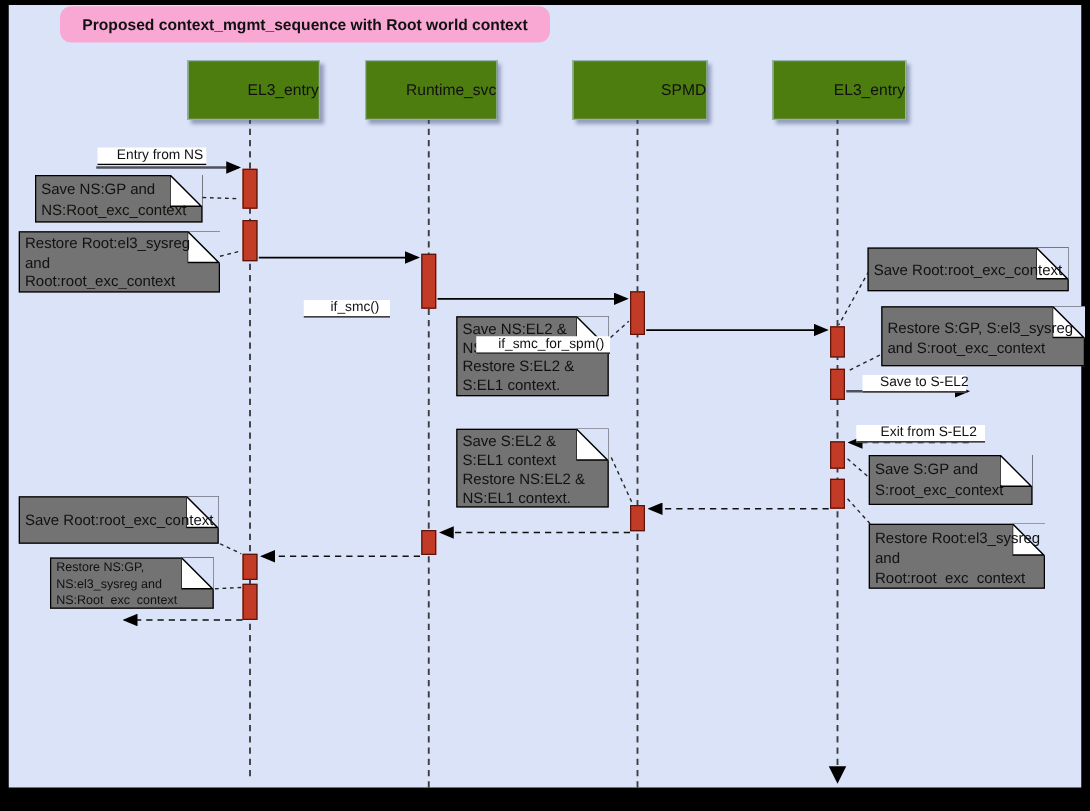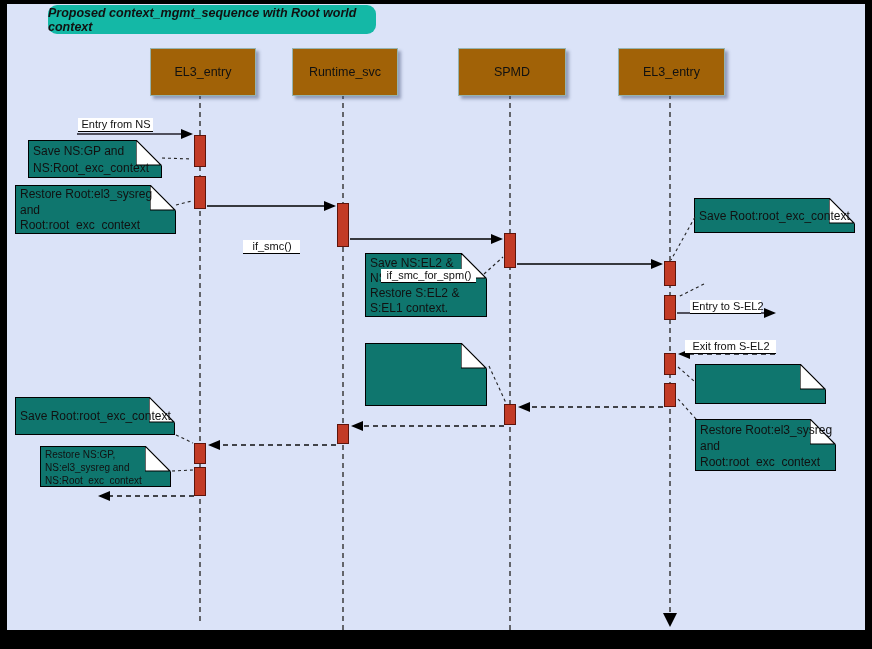--- a/index.html
+++ b/index.html
@@ -5,50 +5,49 @@
   html,body { margin:0; padding:0; background:#000; }
   .canvas {
     position:relative; width:872px; height:649px; background:#000;
     overflow:hidden; font-family:"Liberation Sans", sans-serif;
   }
   .diagram {
     position:absolute; left:7px; top:4px; width:858px; height:626px;
     background:#dbe3f8;
   }
   .title-banner {
-    position:absolute; left:48px; top:5px; width:328px; height:29px;
-    background:#14b8a6; border-radius:9px; display:flex; align-items:center;
+    position:absolute; left:48px; top:5px; width:392px; height:29px;
+    background:#f9a8d4; border-radius:9px; display:flex; align-items:center;
     justify-content:center; font-size:12.5px; font-weight:bold; color:#111;
     z-index:4;
-    font-style:italic;
   }
   .actor {
-    position:absolute; top:48px; height:46px; background:#a16207;
+    position:absolute; top:48px; height:46px; background:#4d7c0f;
     border:1px solid #95b3af; box-shadow:3px 3px 3px rgba(60,70,110,0.45);
-    display:flex; align-items:center; justify-content:center;
+    display:flex; align-items:center; justify-content:flex-end;
     font-size:12.5px; color:#111; z-index:2;
   }
   .bar {
     position:absolute; width:12px; background:#c23b26; border:1px solid #5d140b;
     z-index:2; box-sizing:border-box;
   }
   .note {
-    position:absolute; background:#0f766e; border:1px solid #000; z-index:2;
+    position:absolute; background:#737373; border:1px solid #000; z-index:2;
     box-sizing:border-box;
   }
   .note-text {
     position:absolute; left:4px; top:2px; right:2px; bottom:2px;
     font-size:12px; line-height:16px; color:#111; white-space:pre-line;
     overflow:hidden;
   }
   .fold { position:absolute; top:-1px; right:-1px; width:26px; height:26px; }
   .mlabel {
     position:absolute; background:#fff; border-bottom:1px solid #000;
     font-size:11px; color:#111; text-align:center; line-height:12px;
-    padding:0 1px 1px 2px; z-index:4; white-space:nowrap;
+    padding:0 1px 1px 14px; z-index:4; white-space:nowrap;
   }
   svg.layer { position:absolute; left:0; top:0; width:872px; height:649px; }
   .layer-lifelines { z-index:1; }
   .layer-arrows { z-index:3; pointer-events:none; }
   .ll { stroke:#3d3d3d; stroke-width:1.5; stroke-dasharray:5,4; fill:none; }
   .solid { stroke:#000; stroke-width:1.4; fill:none; }
   .entry { stroke:#50505e; stroke-width:2; fill:none; }
   .ret { stroke:#111; stroke-width:1.3; stroke-dasharray:5,4; fill:none; }
   .conn { stroke:#222; stroke-width:1.1; stroke-dasharray:3,3; fill:none; }
 </style>
@@ -121,40 +120,54 @@
 Restore S:EL2 &amp;
 S:EL1 context.</div>
   </div>
   <div class="note" style="left:694px; top:198px; width:161px; height:35px;">
     <svg class="fold" viewBox="0 0 26 26">
         <polygon points="0,0 26,0 26,26" fill="#dbe3f8"></polygon>
         <polygon points="0,0 25,25 0,25" fill="#fff" stroke="#000" stroke-width="1.2"></polygon>
       </svg>
     <div class="note-text" style="top:9px;">Save Root:root_exc_context</div>
   </div>
+  <div class="note" style="left:705px; top:245px; width:163px; height:48px;">
+    <svg class="fold" viewBox="0 0 26 26">
+        <polygon points="0,0 26,0 26,26" fill="#dbe3f8"></polygon>
+        <polygon points="0,0 25,25 0,25" fill="#fff" stroke="#000" stroke-width="1.2"></polygon>
+      </svg>
+    <div class="note-text" style="top:8px;">Restore S:GP, S:el3_sysreg
+and S:root_exc_context</div>
+  </div>
   <div class="note" style="left:695px; top:364px; width:131px; height:40px;">
     <svg class="fold" viewBox="0 0 26 26">
         <polygon points="0,0 26,0 26,26" fill="#dbe3f8"></polygon>
         <polygon points="0,0 25,25 0,25" fill="#fff" stroke="#000" stroke-width="1.2"></polygon>
       </svg>
+    <div class="note-text" style="line-height:17px;">Save S:GP and
+S:root_exc_context</div>
   </div>
   <div class="note" style="left:695px; top:419px; width:141px; height:52px;">
     <svg class="fold" viewBox="0 0 26 26">
         <polygon points="0,0 26,0 26,26" fill="#dbe3f8"></polygon>
         <polygon points="0,0 25,25 0,25" fill="#fff" stroke="#000" stroke-width="1.2"></polygon>
       </svg>
     <div class="note-text" style="line-height:16px;">Restore Root:el3_sysreg
 and
 Root:root_exc_context</div>
   </div>
   <div class="note" style="left:365px; top:343px; width:122px; height:63px;">
     <svg class="fold" viewBox="0 0 26 26">
         <polygon points="0,0 26,0 26,26" fill="#dbe3f8"></polygon>
         <polygon points="0,0 25,25 0,25" fill="#fff" stroke="#000" stroke-width="1.2"></polygon>
       </svg>
+    <div class="note-text" style="line-height:15px;">Save S:EL2 &amp;
+S:EL1 context
+Restore NS:EL2 &amp;
+NS:EL1 context.</div>
   </div>
   <div class="note" style="left:15px; top:397px; width:160px; height:38px;">
     <svg class="fold" viewBox="0 0 26 26">
         <polygon points="0,0 26,0 26,26" fill="#dbe3f8"></polygon>
         <polygon points="0,0 25,25 0,25" fill="#fff" stroke="#000" stroke-width="1.2"></polygon>
       </svg>
     <div class="note-text" style="top:10px;">Save Root:root_exc_context</div>
   </div>
   <div class="note" style="left:40px; top:446px; width:131px; height:41px;">
     <svg class="fold" viewBox="0 0 26 26">
@@ -162,21 +175,21 @@
         <polygon points="0,0 25,25 0,25" fill="#fff" stroke="#000" stroke-width="1.2"></polygon>
       </svg>
     <div class="note-text" style="line-height:12.8px; font-size:10px;">Restore NS:GP,
 NS:el3_sysreg and
 NS:Root_exc_context</div>
   </div>
 
   <div class="mlabel" style="left:78px;  top:118px; width:72px;">Entry from NS</div>
   <div class="mlabel" style="left:243px; top:192px; width:54px;margin-top:48px;">if_smc()</div>
   <div class="mlabel" style="left:381px; top:225px; width:92px;margin-top:44px;">if_smc_for_spm()</div>
-  <div class="mlabel" style="left:690px; top:300px; width:68px;">Entry to S-EL2</div>
+  <div class="mlabel" style="left:690px; top:300px; width:68px;">Save to S-EL2</div>
   <div class="mlabel" style="left:685px; top:340px; width:88px;">Exit from S-EL2</div>
 
   <svg class="layer layer-arrows">
     <defs>
       <marker id="ah" markerUnits="userSpaceOnUse" markerWidth="12" markerHeight="10" refX="10" refY="5" orient="auto">
         <path d="M0,0 L12,5 L0,10 z" fill="#000"></path>
       </marker>
     </defs>
     <line class="entry" x1="77" y1="134" x2="191" y2="134" marker-end="url(#ah)"></line>
     <line class="solid" x1="207" y1="206" x2="334" y2="206" marker-end="url(#ah)"></line>

